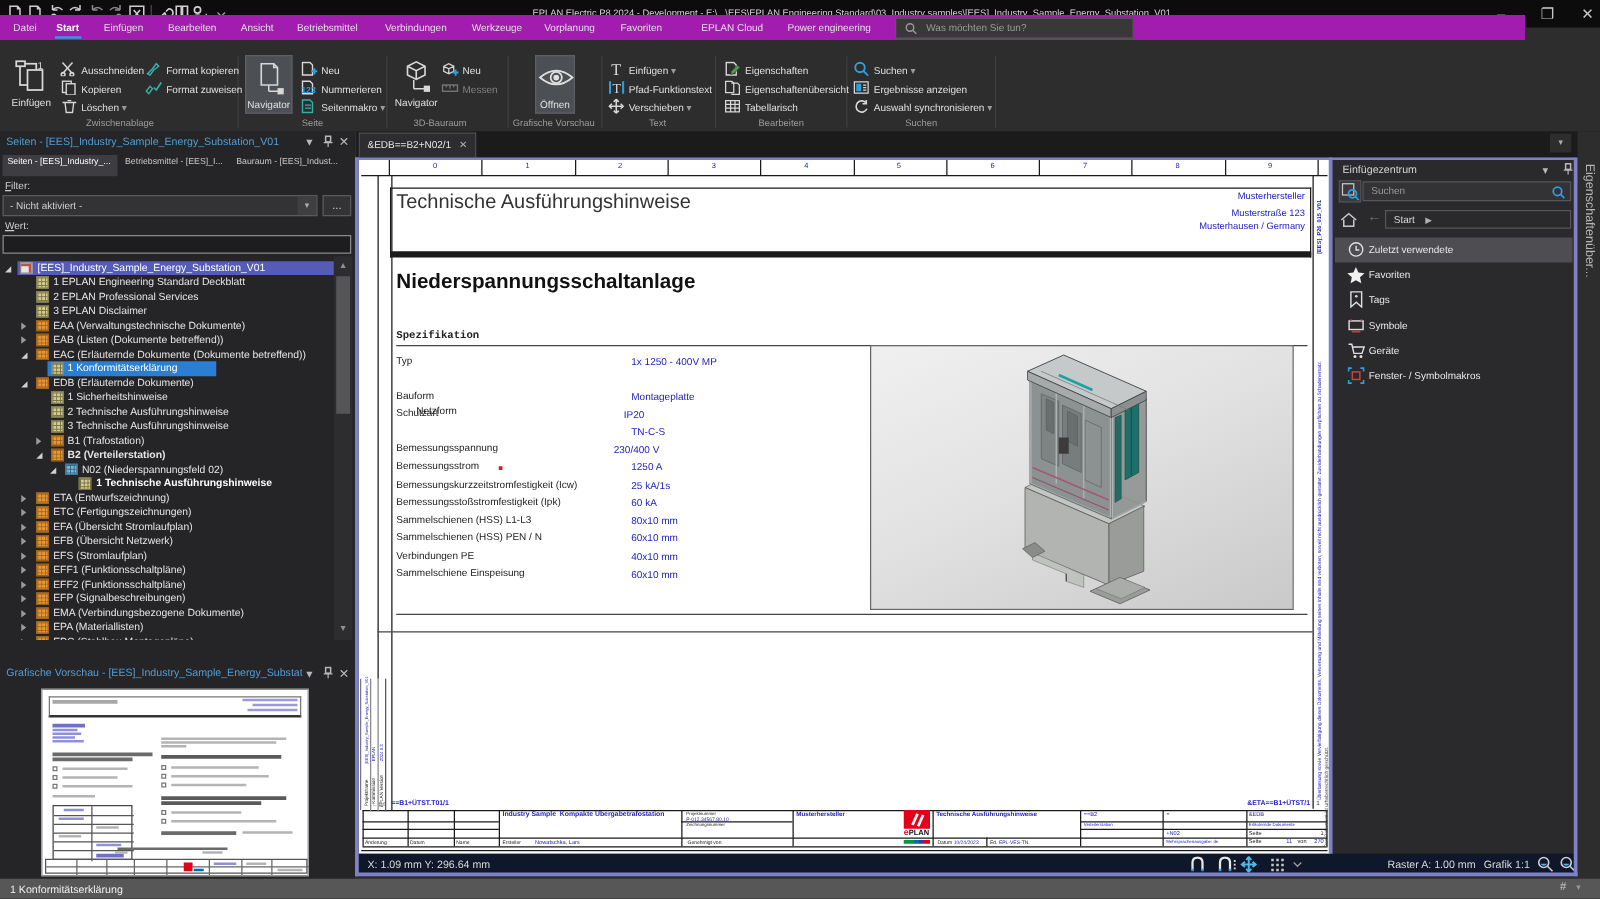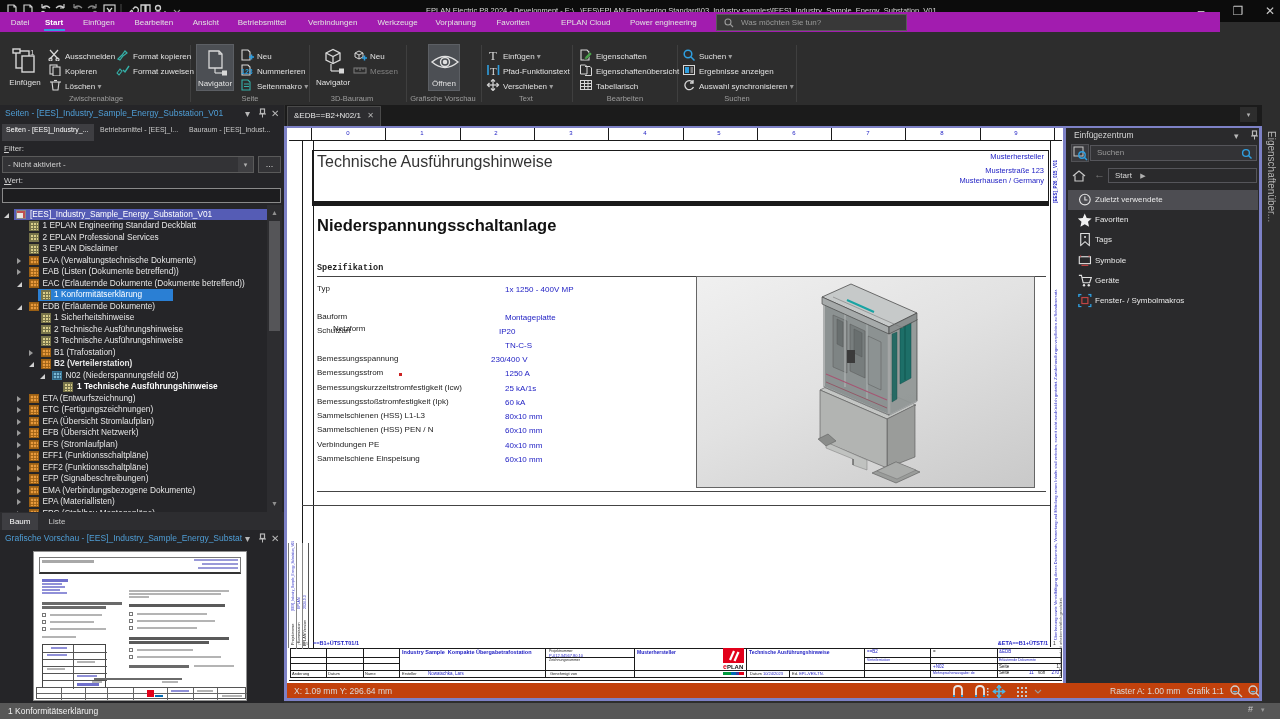--- a/index.html
+++ b/index.html
@@ -55,21 +55,21 @@
 #pvarea { position:absolute; left:0; top:444px; width:284px; height:154px; background:#252528; }
 #pvpage { position:absolute; left:33px; top:2px; width:214px; height:150px; background:#ffffff; border:1px solid #909090; }
 
 #bottomstrip { position:absolute; left:0; top:703px; width:1280px; height:16px; background:#575757; color:#f0f0f0; font-size:8.5px; line-height:16px; padding-left:8px; }
 
 #canvas { position:absolute; left:287px; top:128px; width:777px; height:555px; background:#ffffff; overflow:hidden; }
 .blk { position:absolute; background:#1a1a1a; }
 .bluetx { color:#2222c4; position:absolute; white-space:nowrap; }
 .blacktx { color:#222222; position:absolute; white-space:nowrap; }
 
-#statusbar { position:absolute; left:287px; top:683px; width:973px; height:16px; background:#c2410c; color:#dadada; font-size:8.5px; }
+#statusbar { position:absolute; left:287px; top:683px; width:973px; height:16px; background:#0f172a; color:#dadada; font-size:8.5px; }
 
 #rightpanel { position:absolute; left:1066px; top:126px; width:194px; height:557px; background:#2a2a2c; }
 .ritem { position:absolute; left:2px; width:190px; height:20px; color:#e8e8e8; font-size:8px; line-height:20px; }
 .ritem .rtx { position:absolute; left:27px; top:0; }
 
 .pframe { position:absolute; background:#7d81c6; }
 .vrot { position:absolute; transform:rotate(-90deg); transform-origin:0 0; white-space:nowrap; }
 </style>
 </head>
 <body>
@@ -465,24 +465,20 @@
           <span class="tx" style="left:42.5px;">EPC (Stahlbau Montagepläne)</span>
         </div>
 </div>
 
   <div class="abs" style="left:267px; top:100px; width:15px; height:307px; background:#2d2d30;">
     <div class="abs" style="left:4px; top:4px; color:#909090; font-size:7px;">▲</div>
     <div class="abs" style="left:2px; top:16px; width:11px; height:110px; background:#555558;"></div>
     <div class="abs" style="left:4px; top:295px; color:#909090; font-size:7px;">▼</div>
   </div>
 
-  <div id="btabs">
-    <div class="abs" style="left:2px; top:1px; width:36px; height:17px; background:#3e3e42; color:#fff; font-size:8px; text-align:center; line-height:17px;">Baum</div>
-    <div class="abs" style="left:40px; top:1px; width:34px; height:17px; color:#c8c8c8; font-size:8px; text-align:center; line-height:17px;">Liste</div>
-  </div>
   <div class="pheader" id="pvheader">Grafische Vorschau - [EES]_Industry_Sample_Energy_Substation_V01</div>
   <div class="picon" style="left:245px; top:428px;">▾</div>
   <div class="picon" style="left:258px; top:428px;"><svg width="9" height="10">
           <rect x="2.5" y="1" width="4" height="4.5" fill="none" stroke="#b8b8b8" stroke-width="1.2"></rect>
           <line x1="1" y1="6" x2="8" y2="6" stroke="#b8b8b8" stroke-width="1"></line>
           <line x1="4.5" y1="6" x2="4.5" y2="9.5" stroke="#b8b8b8" stroke-width="1"></line>
         </svg></div>
   <div class="picon" style="left:271px; top:428px;">✕</div>
   <div id="pvarea">
     <div id="pvpage">

